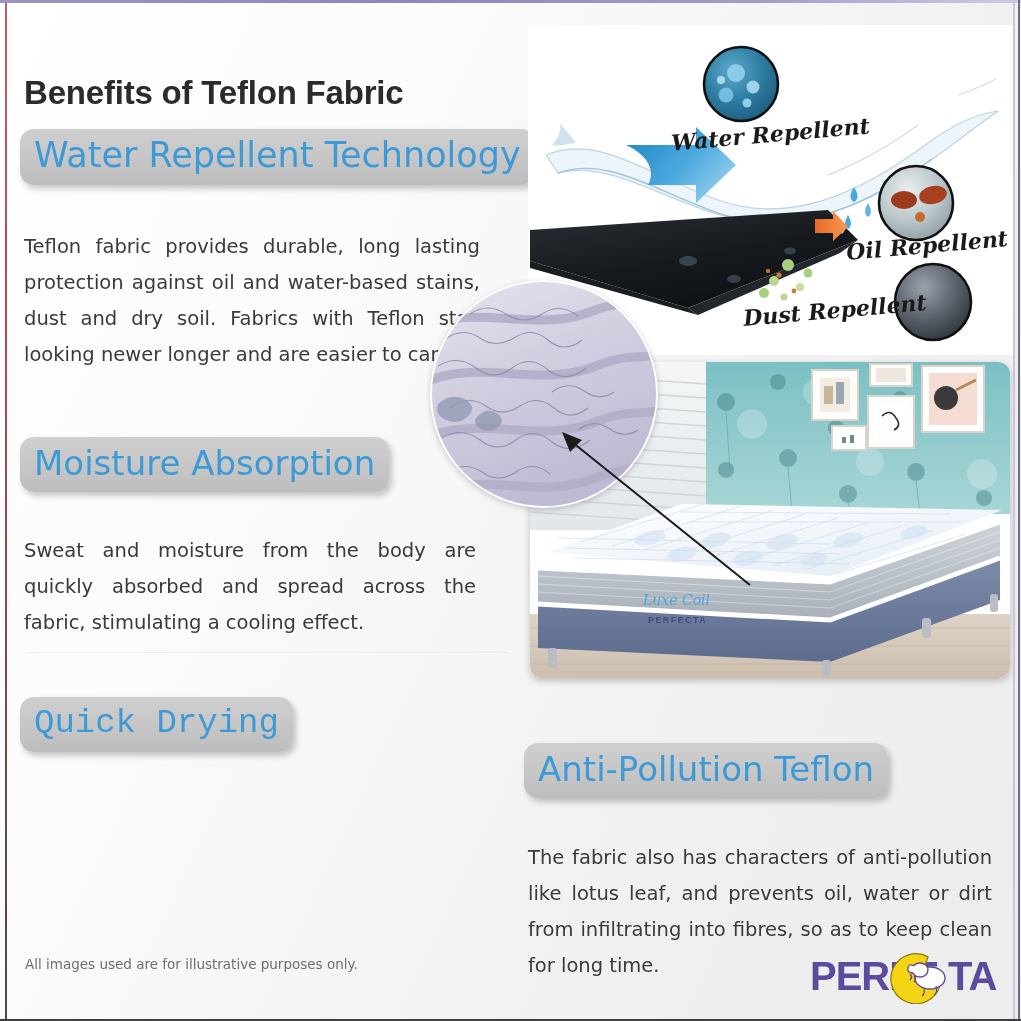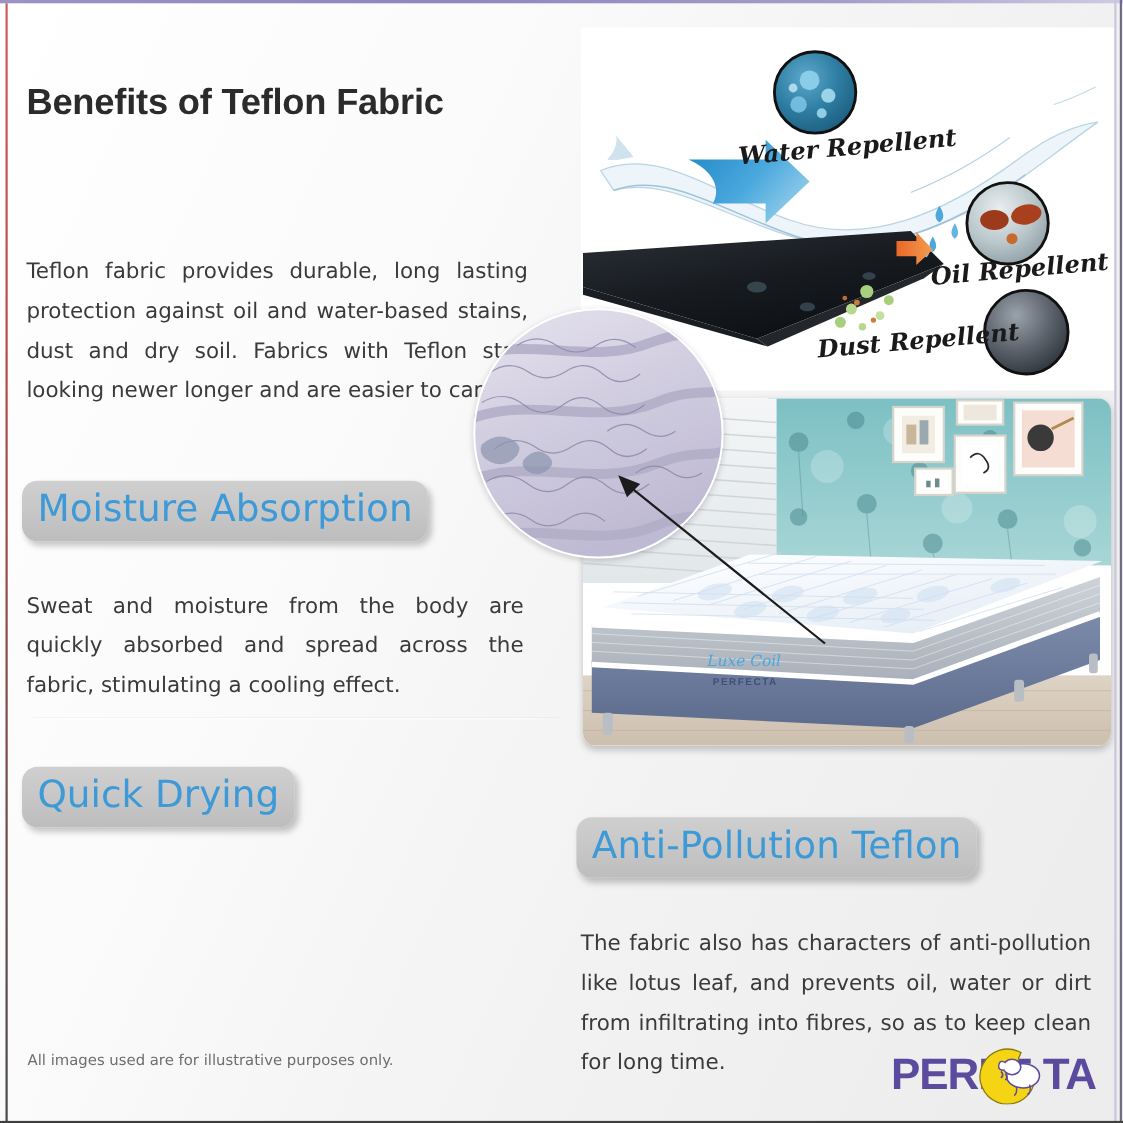--- a/index.html
+++ b/index.html
@@ -36,21 +36,21 @@
     border-radius:14px;
     color:#3d9ad6;
     font-size:34px;font-weight:normal;line-height:1.0;
     padding:9px 14px 12px 14px;
     box-shadow:3px 4px 6px rgba(0,0,0,0.22);
     white-space:nowrap;
     font-family:"DejaVu Sans", sans-serif;
   }
   .pill-water{left:20px;top:129px;font-size:35px;}
   .pill-moist{left:20px;top:437px;}
-  .pill-quick{left:20px;top:697px;}
+  .pill-quick{left:20px;top:697px;font-family:Liberation Mono, monospace;}
   .pill-anti{left:524px;top:743px;}
 
   
   .para{
     position:absolute;color:#3a3a3a;font-size:19.5px;line-height:36px;
     text-align:justify;font-family:"DejaVu Sans", sans-serif;
   }
   .para-water{left:24px;top:209px;width:456px;}
   .para-moist{left:24px;top:513px;width:452px;}
   .para-quick{left:24px;top:775px;width:466px;}
@@ -109,20 +109,21 @@
   <div class="edge-top"></div>
   <div class="edge-left"></div>
   <div class="edge-right-a"></div>
   <div class="edge-right-b"></div>
   <div class="edge-bottom"></div>
 
   <div class="left-col">
 
     <h1 class="page-title">Benefits of Teflon Fabric</h1>
 
+    <div class="pill pill-water">Water Repellent Technology</div>
     <p class="para para-water">Teflon fabric provides durable, long lasting protection against oil and water-based stains, dust and dry soil. Fabrics with Teflon stay looking newer longer and are easier to care.</p>
 
     <div class="pill pill-moist">Moisture Absorption</div>
     <p class="para para-moist">Sweat and moisture from the body are quickly absorbed and spread across the fabric, stimulating a cooling effect.</p>
 
     <div class="divider"></div>
 
     <div class="pill pill-quick">Quick Drying</div>
 
     <div class="footnote">All images used are for illustrative purposes only.</div>

